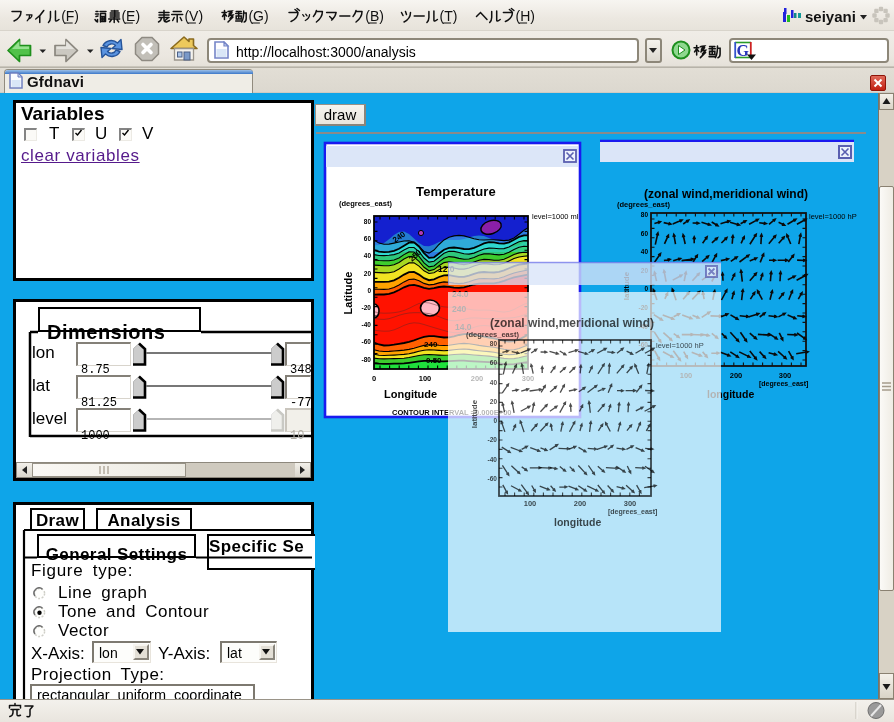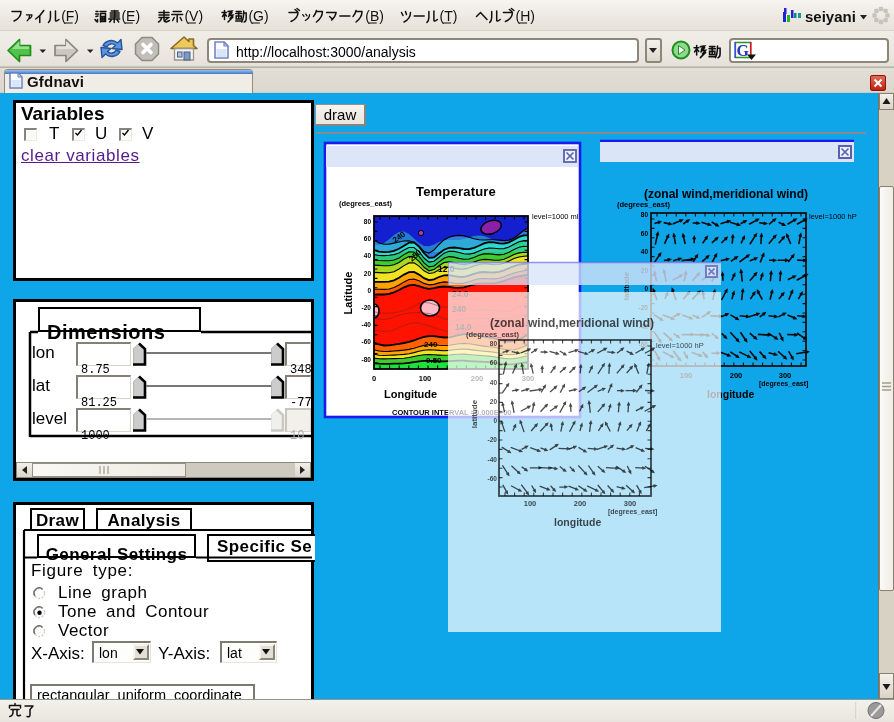--- a/index.html
+++ b/index.html
@@ -215,21 +215,21 @@
 <svg class="abs" style="left:295px;top:370px" width="15" height="14">
       <path d="M5,3 L10,7 L5,11 Z" fill="#222"></path>
     </svg>
 <div class="panel" style="left:13px;top:409px;width:301px;height:220px"></div>
 <div class="tabbox" style="left:30px;top:415px;width:55px;height:23px;padding-top:1px">Draw</div>
 <div class="tabbox" style="left:96px;top:415px;width:96px;height:23px;padding-top:1px">Analysis</div>
 <svg class="abs" style="left:20px;top:435px" width="292" height="172">
 <path d="M4,2 H10 M65,2 H292 M4,2 V172" stroke="#000" stroke-width="2.2" fill="none"></path>
 </svg>
 <div class="tabbox" style="left:37px;top:441px;width:159px;height:24px;padding-top:9px">General Settings</div>
-<div class="tabbox" style="left:207px;top:441px;width:108px;height:28px;padding-top:1px;text-align:left;padding-left:8px;border-right:none">Specific Se</div>
+<div class="tabbox" style="left:207px;top:441px;width:108px;height:36px;padding-top:1px;text-align:left;padding-left:0;border-right:none">Specific Se</div>
 <svg class="abs" style="left:24px;top:463px" width="288" height="4">
       <path d="M0,1.5 H13 M172,1.5 H288" stroke="#000" stroke-width="2.2"></path>
     </svg>
 <div class="abs" style="left:31px;top:468px;font-size:17px;letter-spacing:0.7px;word-spacing:4px">Figure type:</div>
 <svg class="abs" style="left:33px;top:494px" width="14" height="14">
       <circle cx="6.5" cy="6.5" r="5.1" fill="#fefefc" stroke="#cfcfc8" stroke-width="1.5" stroke-dasharray="2,1.6"></circle>
       <path d="M2,9 A5.1,5.1 0 0 1 9.5,2.2" fill="none" stroke="#6e6e6e" stroke-width="1.5"></path>
 </svg>
 <div class="abs" style="left:58px;top:490px;font-size:17px;letter-spacing:0.5px;word-spacing:4px">Line graph</div>
 <svg class="abs" style="left:33px;top:513px" width="14" height="14">
@@ -252,20 +252,21 @@
       <path d="M1,1 l8,0 l-4,5.5 z" fill="#111"></path>
     </svg>
 <div class="abs" style="left:158px;top:551px;font-size:17px">Y-Axis:</div>
 <div class="sel" style="left:220px;top:548px;width:57px">
       <span style="position:absolute;left:5px;top:2px">lat</span>
       <span class="selarrow"></span>
     </div>
 <svg class="abs" style="left:261px;top:555px" width="10" height="7">
       <path d="M1,1 l8,0 l-4,5.5 z" fill="#111"></path>
     </svg>
+<div class="abs" style="left:31px;top:572px;font-size:17px;letter-spacing:0.5px;word-spacing:4px">Projection Type:</div>
 <div class="abs" style="left:30px;top:591px;width:225px;height:15px;background:#fff;border:2px solid #7d7970;border-bottom:none;overflow:hidden;font-size:14.5px">
       <span style="position:absolute;left:5px;top:1px">rectangular_uniform_coordinate</span>
     </div>
 <div class="abs" style="left:315px;top:11px;width:51px;height:22px;background:linear-gradient(#f6f4ef,#e9e6de);border:1px solid #989186;border-right:2px solid #8a847a;border-bottom:2px solid #8a847a;font-size:15px;text-align:center;padding-top:1px">draw</div>
 <div class="abs" style="left:316px;top:39px;width:550px;height:2px;background:#8a8a8a"></div>
 <svg class="abs" style="left:315px;top:45px" width="579" height="561" viewBox="315 138 579 561" font-family="Liberation Sans,sans-serif">
       <rect x="325" y="143" width="255" height="274" fill="#fff" stroke="#1a1aef" stroke-width="2.6"></rect>
       <rect x="326" y="146" width="252" height="21" fill="#dce6f8"></rect>
       <rect x="564" y="150" width="12" height="12" fill="rgba(248,250,255,.6)" stroke="#5a5fb0" stroke-width="1.8"></rect>
       <path d="M566.5,152.5 L573.5,159.5 M573.5,152.5 L566.5,159.5" stroke="#5a5fb0" stroke-width="1.6"></path>

